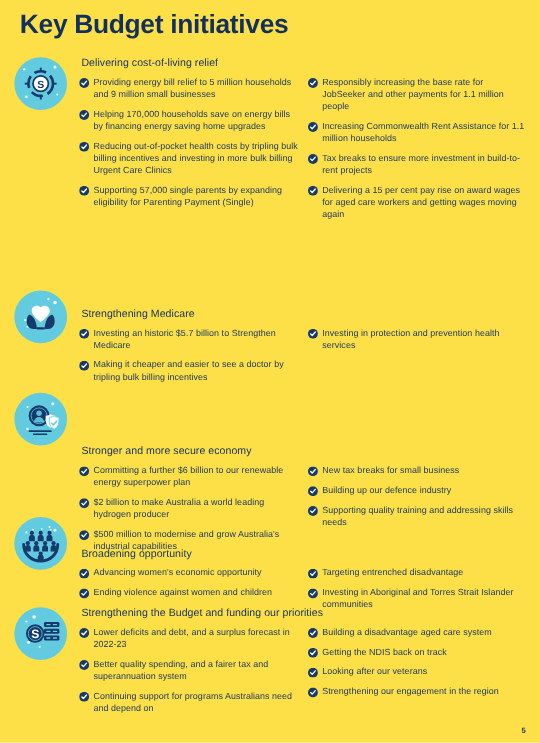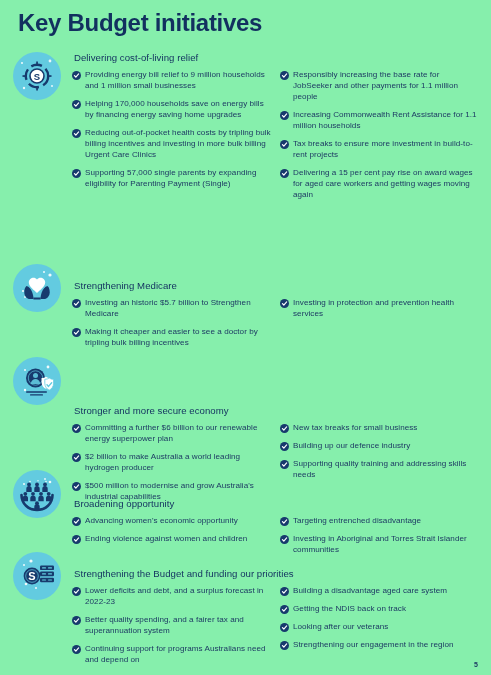--- a/index.html
+++ b/index.html
@@ -10,21 +10,21 @@
     width: 491px;
     height: 675px;
     background: #ffffff;
     font-family: "Liberation Sans", sans-serif;
     overflow: hidden;
   }
   #page {
     position: relative;
     width: 491px;
     height: 675px;
-    background: #86efac;
+    background: #fde047;
     box-sizing: border-box;
     padding: 0;
   }
   #page-title {
     position: absolute;
     left: 18px;
     top: 9px;
     font-size: 24px;
     font-weight: bold;
     color: #12305f;
@@ -123,21 +123,21 @@
       <div class="sec-heading">Delivering cost-of-living relief</div>
       <div class="cols">
         <div class="col">
           <div class="bullet">
             <span class="check-icon">
                 <svg width="9" height="9" viewBox="0 0 16 16">
                   <circle cx="8" cy="8" r="8" fill="#173a6d"></circle>
                   <path d="M4.3 8.2 L6.8 10.7 L11.8 5.1" fill="none" stroke="#ffffff" stroke-width="2.1" stroke-linecap="round" stroke-linejoin="round"></path>
                 </svg>
               </span>
-            <span class="bullet-text">Providing energy bill relief to 9 million households and 1 million small businesses</span>
+            <span class="bullet-text">Providing energy bill relief to 5 million households and 9 million small businesses</span>
           </div>
           <div class="bullet">
             <span class="check-icon">
                 <svg width="9" height="9" viewBox="0 0 16 16">
                   <circle cx="8" cy="8" r="8" fill="#173a6d"></circle>
                   <path d="M4.3 8.2 L6.8 10.7 L11.8 5.1" fill="none" stroke="#ffffff" stroke-width="2.1" stroke-linecap="round" stroke-linejoin="round"></path>
                 </svg>
               </span>
             <span class="bullet-text">Helping 170,000 households save on energy bills by financing energy saving home upgrades</span>
           </div>
@@ -434,21 +434,21 @@
         <g fill="#63cbe0">
           <rect x="29" y="15.2" width="4" height="1.2" rx="0.5"></rect>
           <rect x="35" y="15.2" width="4" height="1.2" rx="0.5"></rect>
           <rect x="29" y="21.3" width="4" height="1.2" rx="0.5"></rect>
           <rect x="35" y="21.3" width="4" height="1.2" rx="0.5"></rect>
           <rect x="29" y="27.4" width="4" height="1.2" rx="0.5"></rect>
           <rect x="35" y="27.4" width="4" height="1.2" rx="0.5"></rect>
         </g>
       </svg>
     </div>
-    <div class="sec-body" style="top:16px;">
+    <div class="sec-body" style="top:0px;">
       <div class="sec-heading">Strengthening the Budget and funding our priorities</div>
       <div class="cols">
         <div class="col">
           <div class="bullet">
             <span class="check-icon">
                 <svg width="9" height="9" viewBox="0 0 16 16">
                   <circle cx="8" cy="8" r="8" fill="#173a6d"></circle>
                   <path d="M4.3 8.2 L6.8 10.7 L11.8 5.1" fill="none" stroke="#ffffff" stroke-width="2.1" stroke-linecap="round" stroke-linejoin="round"></path>
                 </svg>
               </span>

